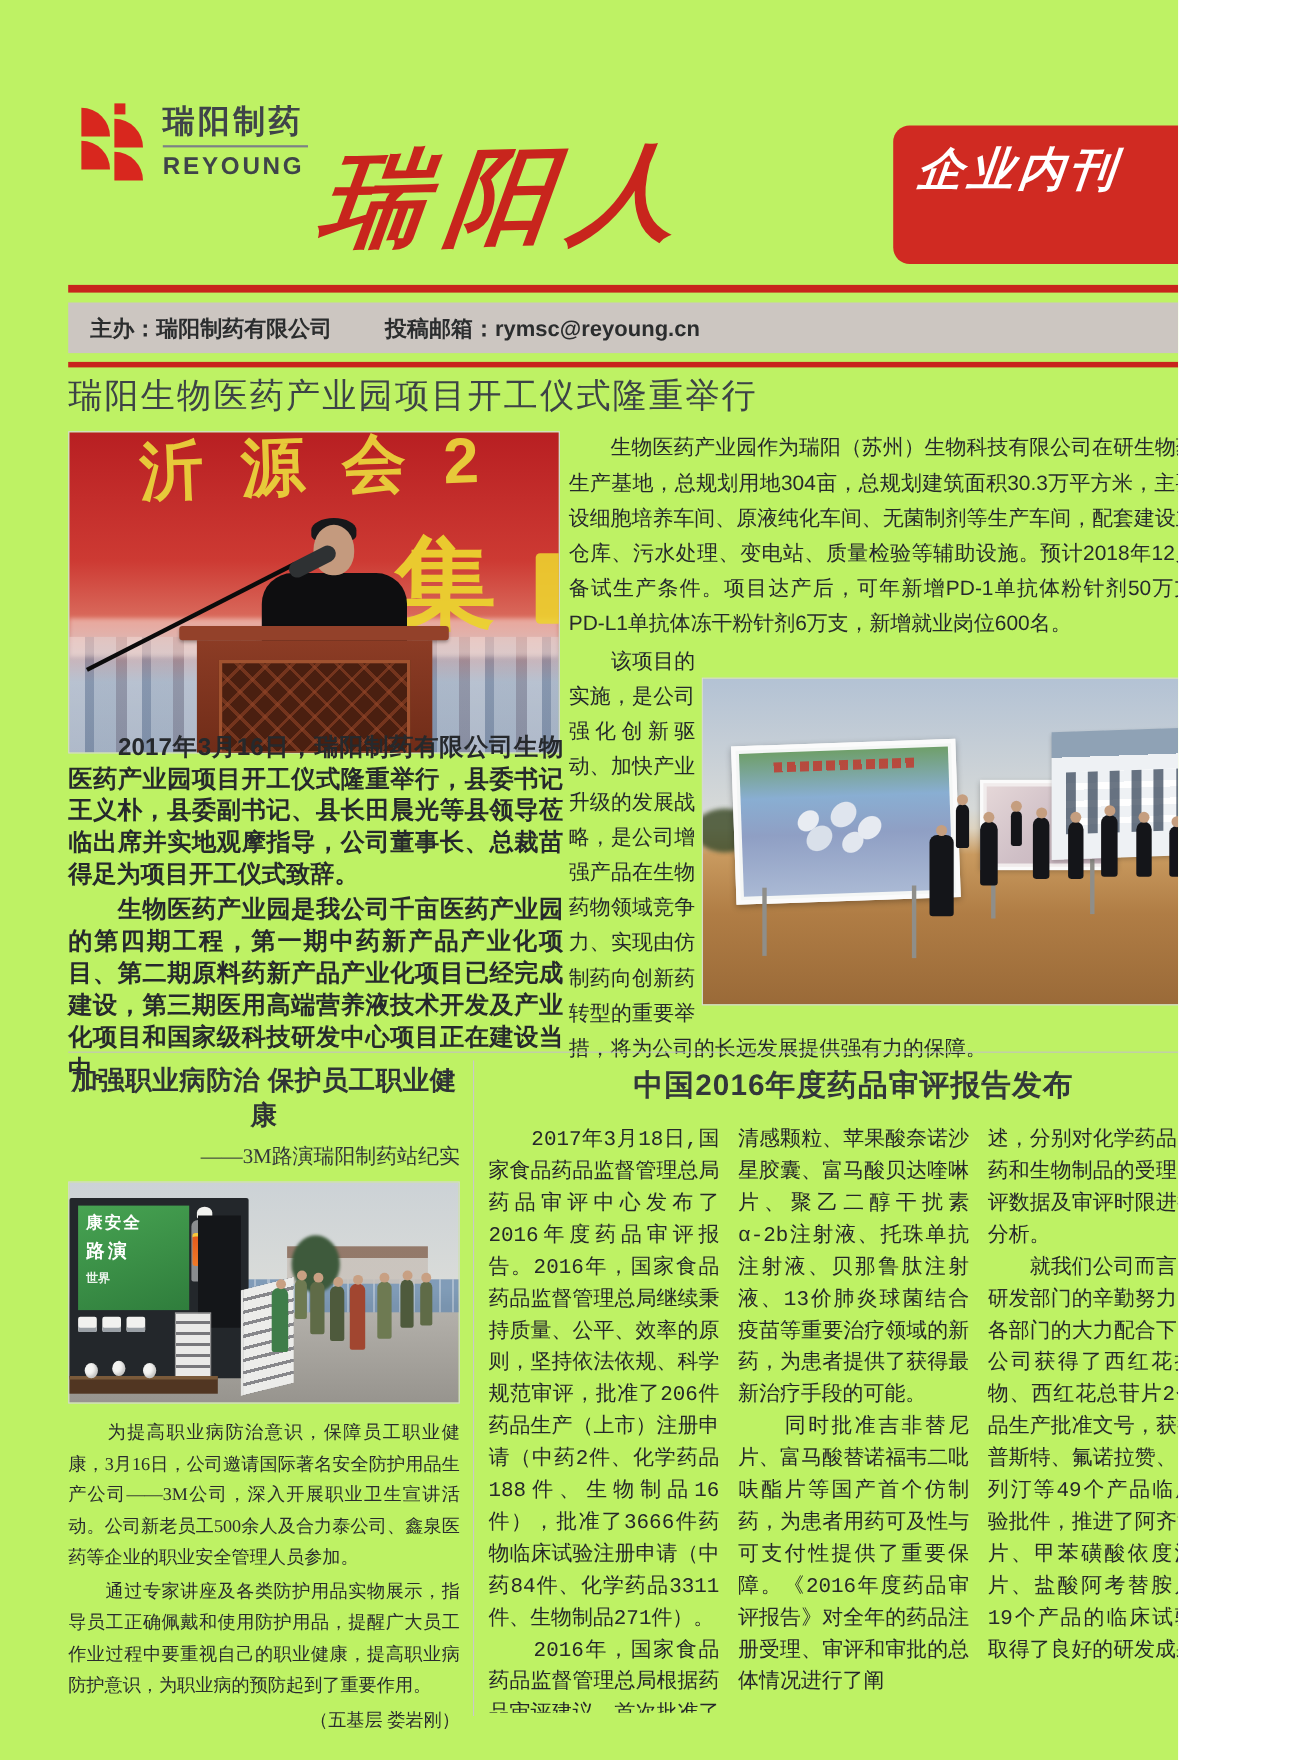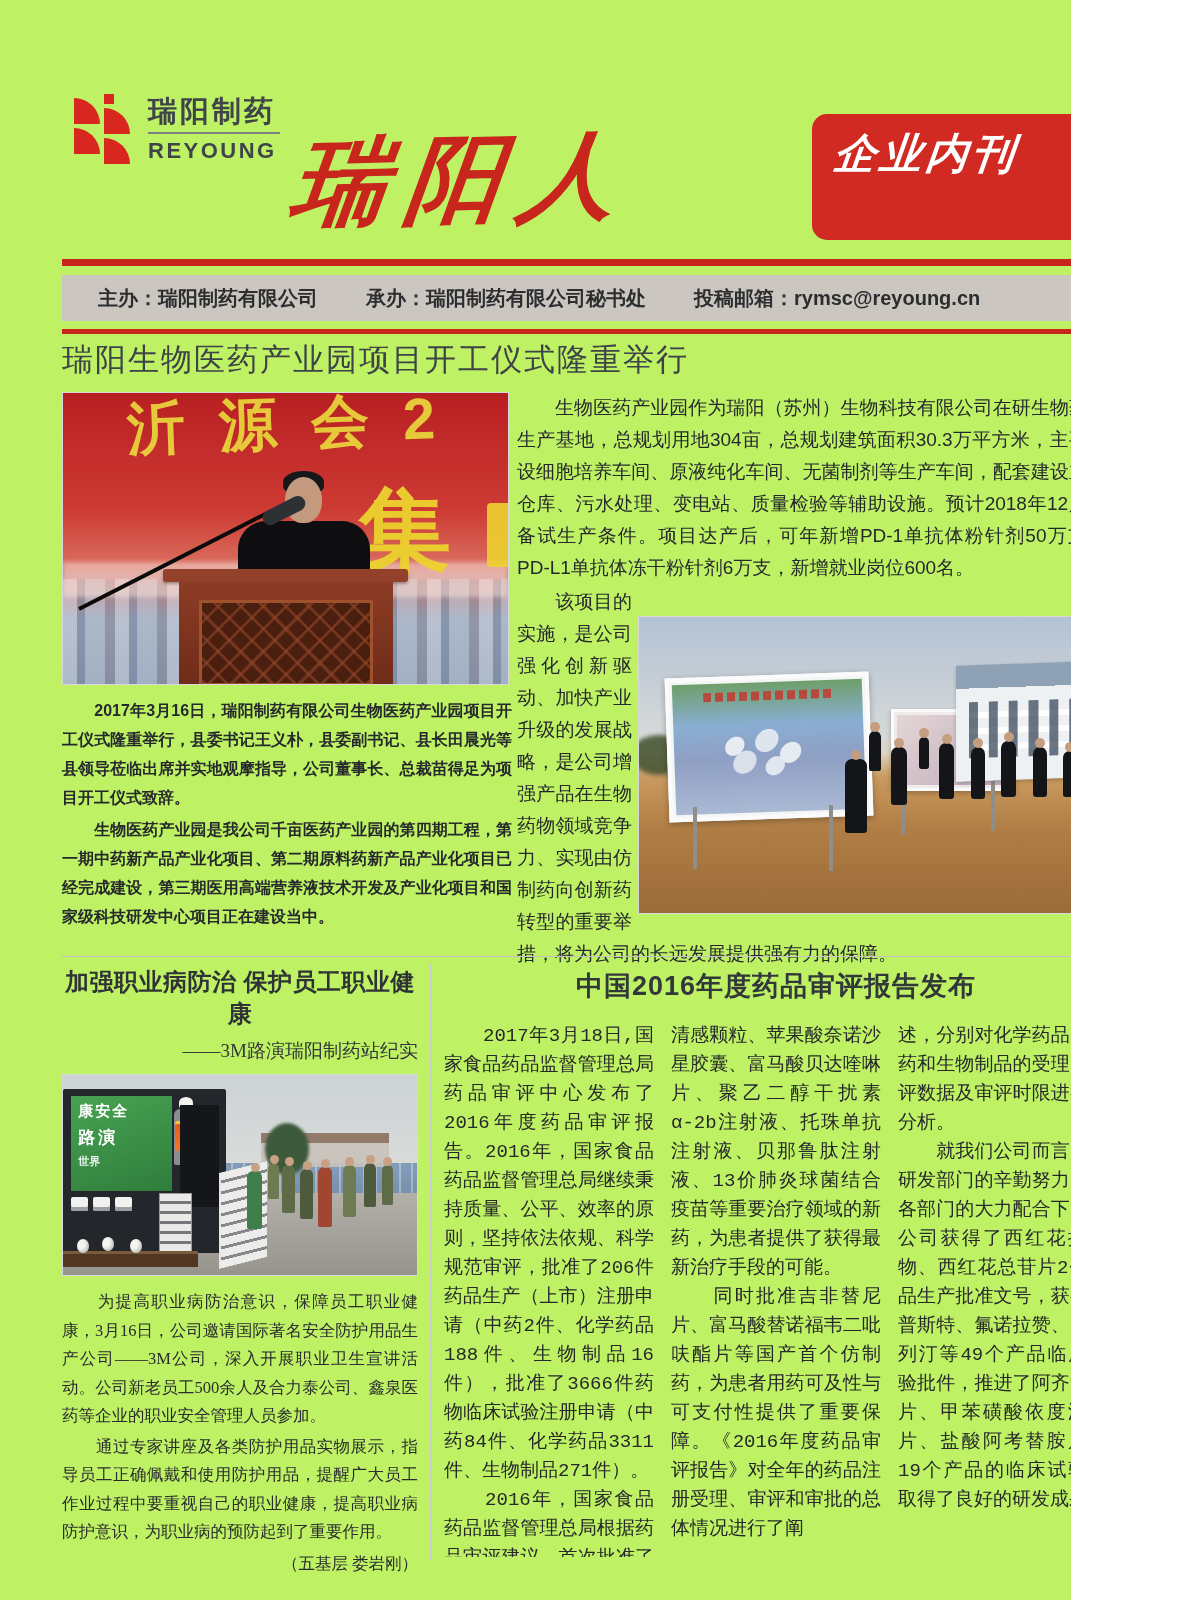--- a/index.html
+++ b/index.html
@@ -29,32 +29,32 @@
   .issue-row{display:flex;align-items:baseline;margin-top:10px;}
   .issue-date{font-size:21px;font-style:italic;letter-spacing:1px;}
   .issue-no-wrap{margin-left:16px;display:flex;align-items:baseline;}
   .issue-no-wrap .small{font-size:15px;}
   .issue-no{font-size:34px;font-weight:800;line-height:1;margin:0 1px;}
 
   .rule-red{position:absolute;left:62px;width:1048px;background:#c8251d;}
   .rule-thick{top:259px;height:7px;}
   .rule-thin{top:329px;height:5px;}
   .info-bar{position:absolute;left:62px;top:275px;width:1048px;height:46px;background:#ccc6c1;
-    display:flex;align-items:center;gap:48px;padding-left:36px;box-sizing:border-box;
+    display:flex;align-items:center;gap:48px;padding-left:20px;box-sizing:border-box;
     font-size:20px;font-weight:700;color:#2b2d2e;}
 
   
   .a1-headline{position:absolute;left:62px;top:339px;width:1048px;margin:0;text-align:left;
     font-size:31px;font-weight:400;color:#3d4346;letter-spacing:2px;}
 
   .a1-right-p1{position:absolute;left:517px;top:392px;width:590px;font-size:19px;line-height:32px;
     text-align:justify;font-weight:500;color:#26292c;}
   .a1-right-p2{position:absolute;left:517px;top:586px;width:590px;font-size:19px;line-height:32px;
     text-align:justify;font-weight:500;color:#26292c;min-height:332px;}
-  .a1-left-text{position:absolute;left:62px;top:696px;width:450px;font-size:16px;line-height:29px;
+  .a1-left-text{position:absolute;left:62px;top:664px;width:450px;font-size:22px;line-height:29px;
     text-align:justify;font-weight:600;color:#26292c;}
   .a1-left-text p{margin:0 0 3px;}
 
   
   .photo{position:relative;overflow:hidden;border:1px solid #d8d8d8;box-sizing:border-box;background:#eee;}
 
   
   .photo-podium{position:absolute;left:62px;top:392px;width:447px;height:293px;
     background:linear-gradient(180deg,#b81f22 0%,#cd3a33 40%,#d96a5c 58%,#c28a8a 66%,#9aa8bd 78%,#8d9cb3 100%);}
   .p1-city{position:absolute;left:0;right:0;bottom:0;height:36%;
@@ -210,21 +210,20 @@
 
   <div class="paper-title">瑞阳人</div>
 
   <div class="issue-box">
     <div class="issue-tag">企业内刊</div>
   </div>
 
   <div class="rule-red rule-thick"></div>
   <div class="info-bar">
     <span>主办：瑞阳制药有限公司</span>
-    <span>承办：瑞阳制药有限公司秘书处</span>
     <span>投稿邮箱：rymsc@reyoung.cn</span>
   </div>
   <div class="rule-red rule-thin"></div>
 
   <h1 class="a1-headline">瑞阳生物医药产业园项目开工仪式隆重举行</h1>
 
   <div class="photo photo-podium">
     <div class="p1-city"></div>
     <div class="p1-haze"></div>
     <span class="p1-banner-text">沂源会2</span>

